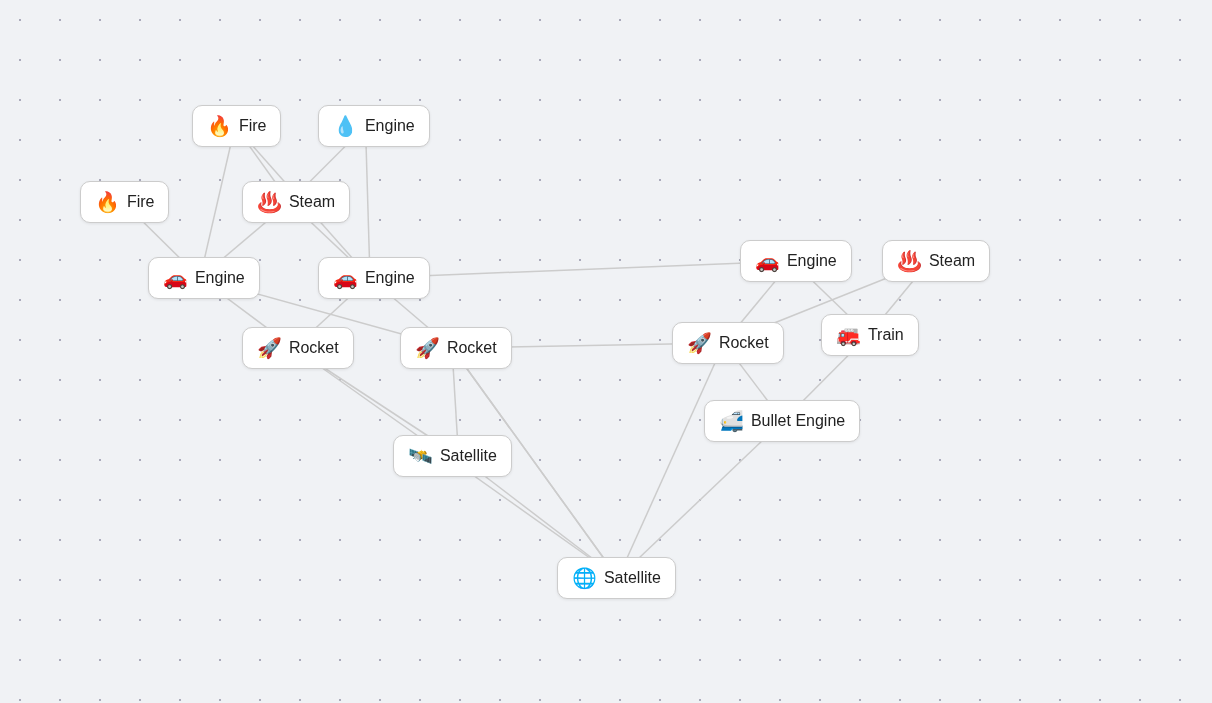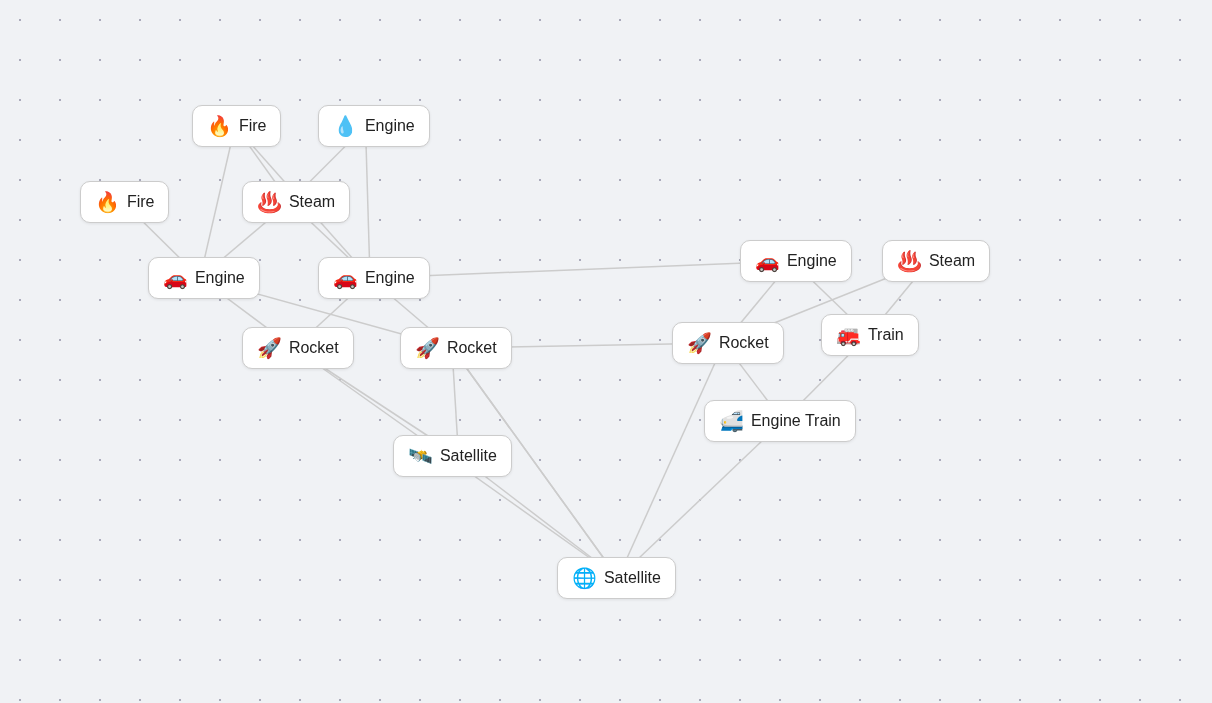--- a/index.html
+++ b/index.html
@@ -169,15 +169,15 @@
     <div class="node" style="left: 882px; top: 240px;">
       <span class="emoji">♨️</span>
       <span>Steam</span>
     </div>
     <div class="node" style="left: 821px; top: 314px;">
       <span class="emoji">🚒</span>
       <span>Train</span>
     </div>
     <div class="node" style="left: 704px; top: 400px;">
       <span class="emoji">🚅</span>
-      <span>Engine Train</span>
+      <span>Bullet Engine</span>
     </div>
   </div>
 
 </body></html>

